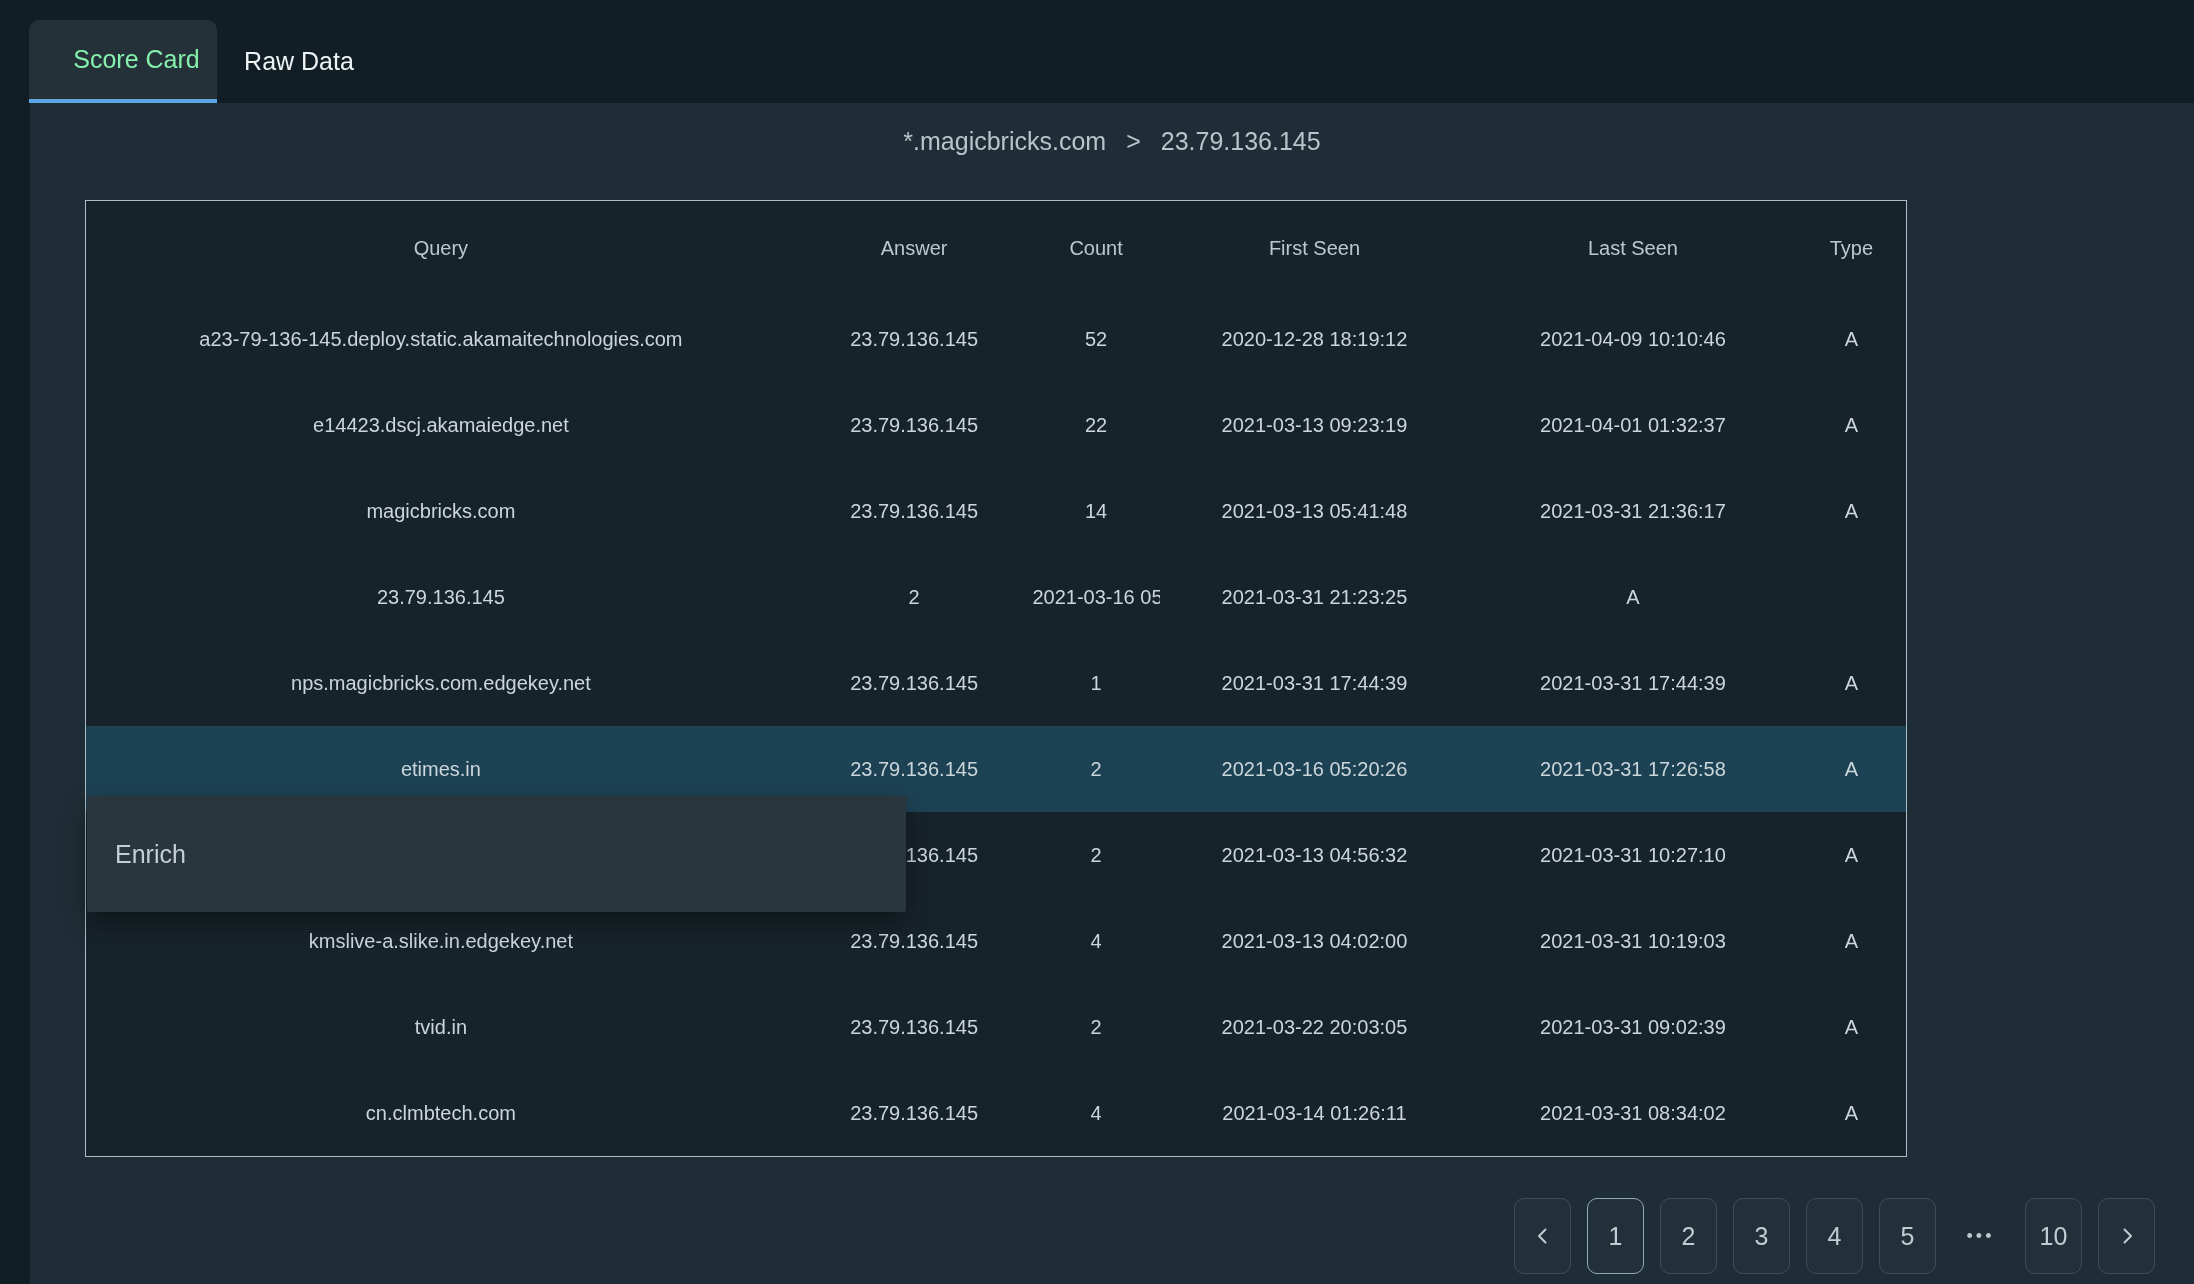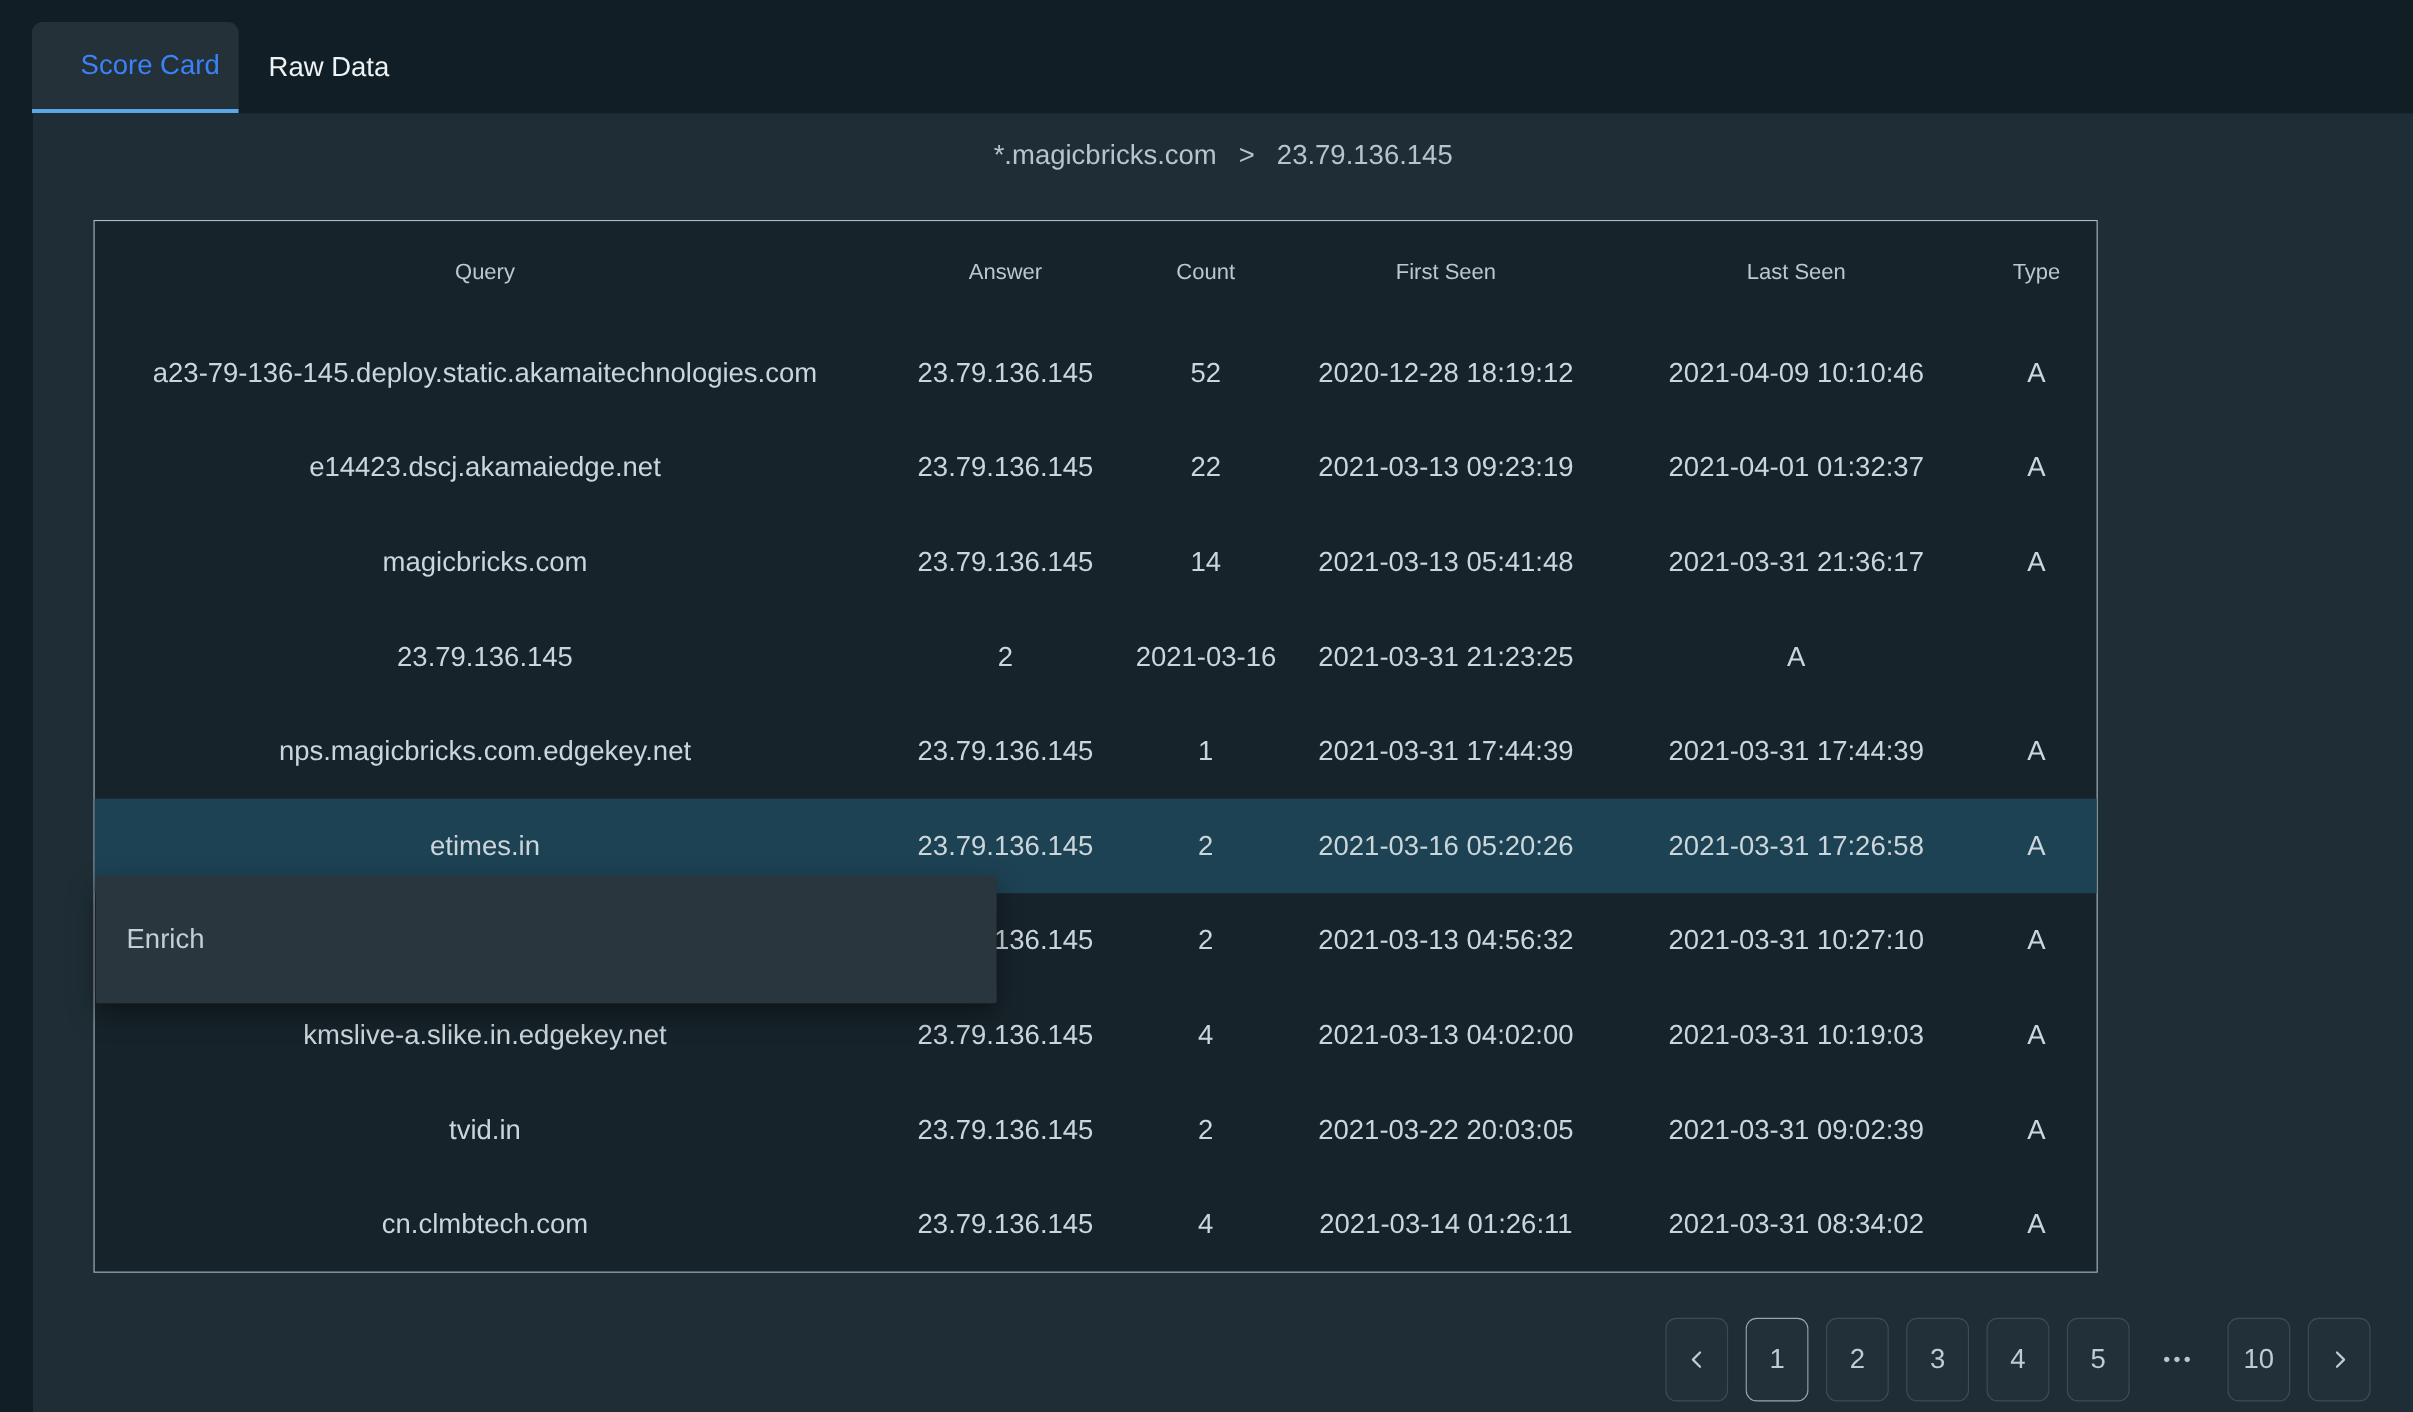--- a/index.html
+++ b/index.html
@@ -12,21 +12,21 @@
   }
 
   
   .tab {
     position:absolute; top:20px; height:83px;
     display:flex; align-items:center; justify-content:center;
     font-size:25px; cursor:pointer;
   }
   .tab-active {
     left:29px; width:188px;
-    background:#243139; color:#3b82f6;
+    background:#243139; color:#86efac;
     border-radius:10px 10px 0 0;
     border-bottom:4px solid #5ba7e5;
     padding-left:27px;
   }
   .tab-inactive { left:217px; width:164px; color:#eef3f5; }
 
   
   .panel {
     position:absolute; left:30px; top:103px;
     width:2164px; height:1181px;
@@ -51,21 +51,21 @@
     height:95px; flex:0 0 95px;
     display:grid; grid-template-columns:39% 13% 7% 17% 18% 6%;
     align-items:center;
     color:#bcc8ce; font-size:20px;
   }
   .tbody { flex:1; display:flex; flex-direction:column; }
   .trow {
     flex:1;
     display:grid; grid-template-columns:39% 13% 7% 17% 18% 6%;
     align-items:center;
-    color:#cbd6db; font-size:25px;
+    color:#cbd6db; font-size:20px;
   }
   .trow.highlighted { background:#1d4254; }
   .cell { text-align:center; white-space:nowrap; overflow:hidden; }
 
   
   .context-menu {
     position:absolute; left:57px; top:693px;
     width:819px; height:116px;
     background:#2a363e; border-radius:2px;
     box-shadow:0 10px 24px rgba(0,0,0,.4);

